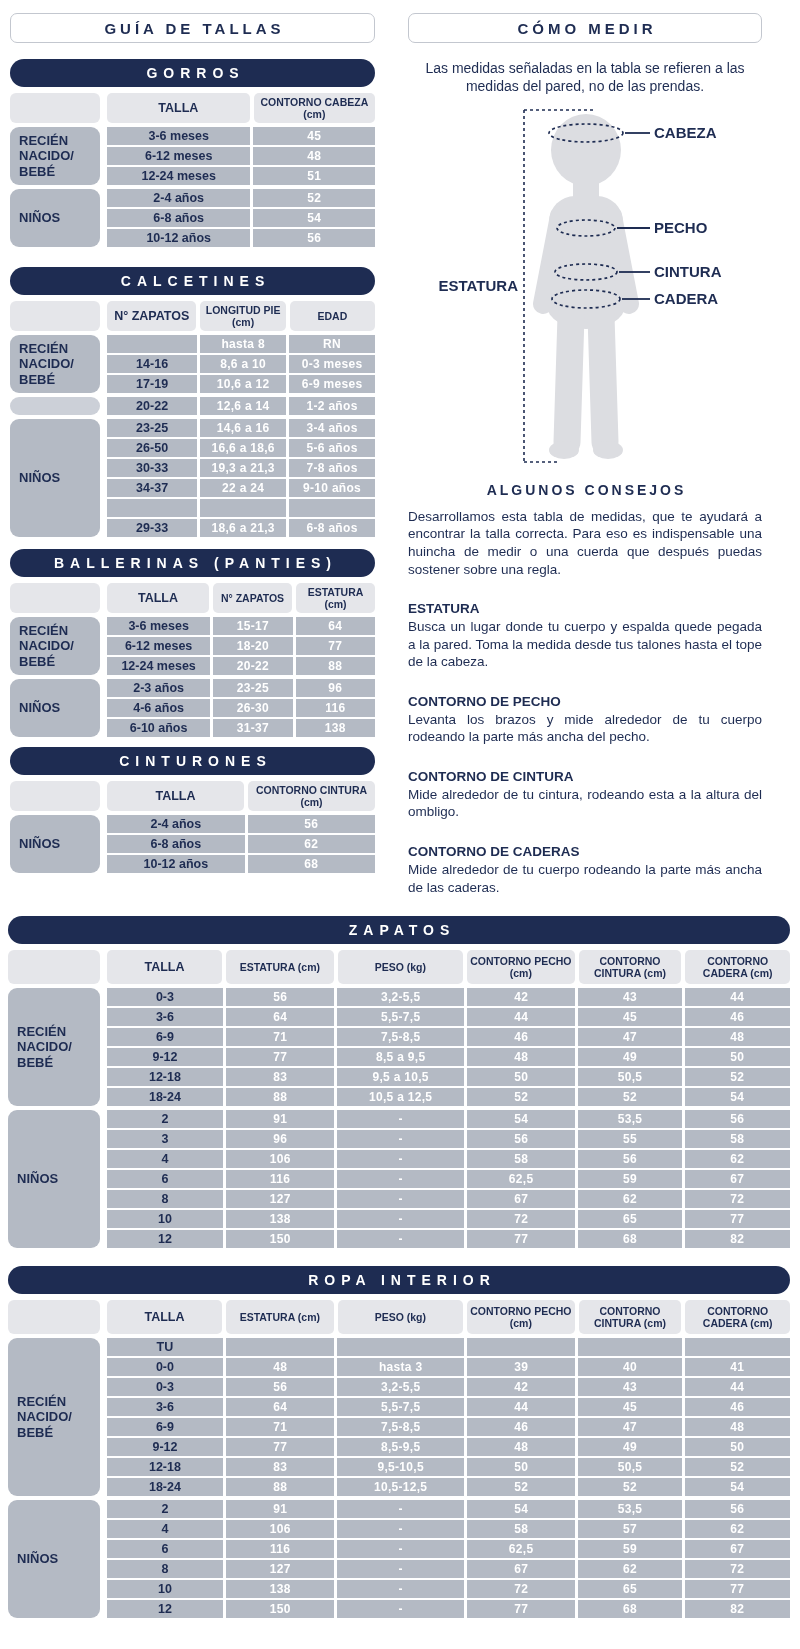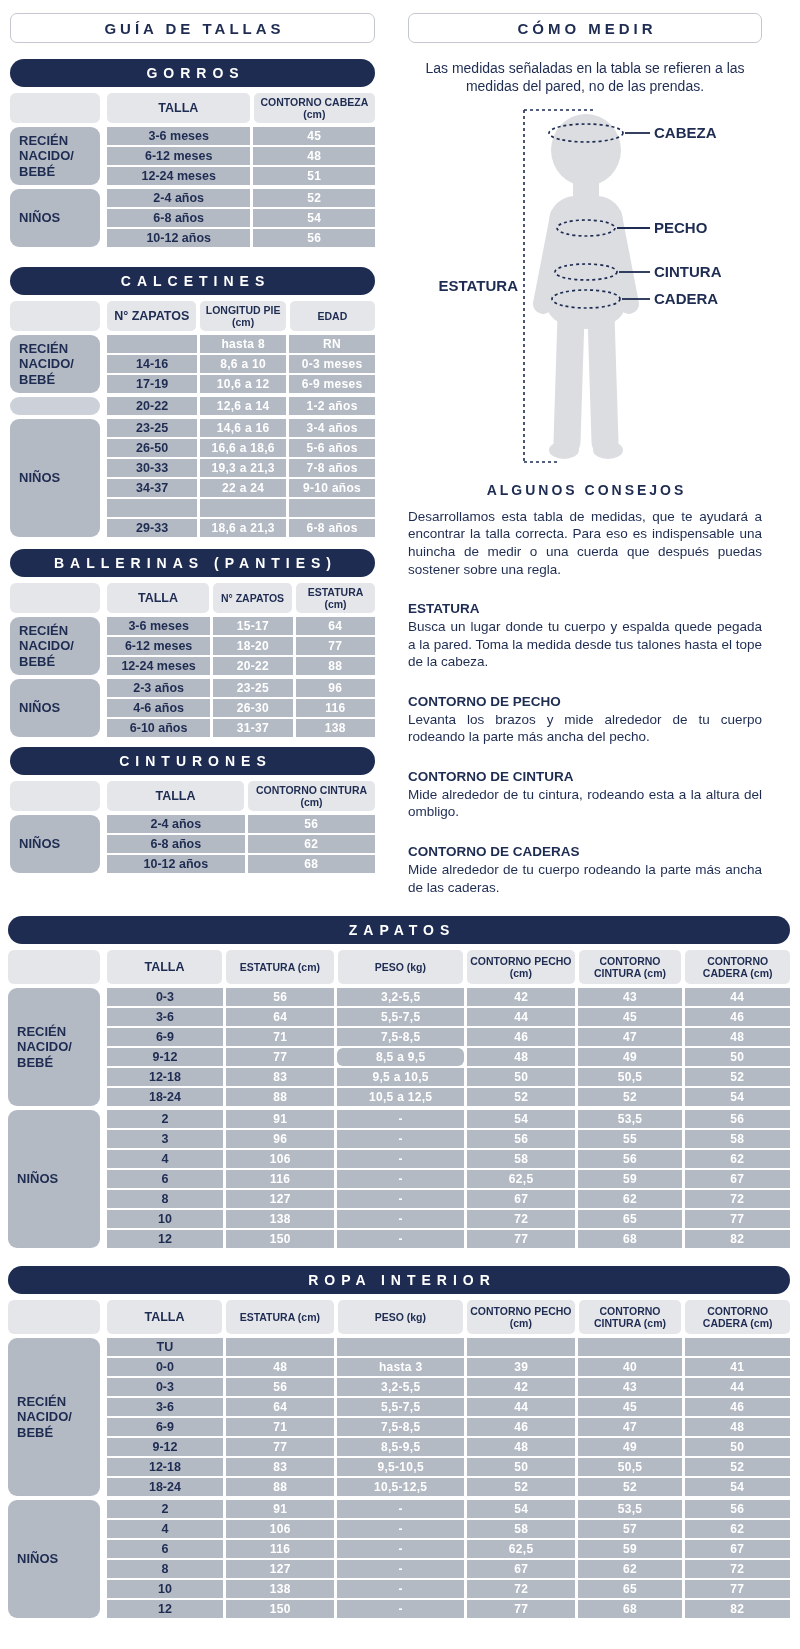--- a/index.html
+++ b/index.html
@@ -373,21 +373,21 @@
                 <div class="t-cell dark" style="flex: 1.1 1 0%;">6-9</div>
                 <div class="t-cell lite" style="flex: 1.03 1 0%;">71</div>
                 <div class="t-cell lite" style="flex: 1.2 1 0%;">7,5-8,5</div>
                 <div class="t-cell lite" style="flex: 1.03 1 0%;">46</div>
                 <div class="t-cell lite" style="flex: 0.98 1 0%;">47</div>
                 <div class="t-cell lite" style="flex: 1 1 0%;">48</div>
               </div>
               <div class="t-row">
                 <div class="t-cell dark" style="flex: 1.1 1 0%;">9-12</div>
                 <div class="t-cell lite" style="flex: 1.03 1 0%;">77</div>
-                <div class="t-cell lite" style="flex: 1.2 1 0%; border-radius: 6px;">8,5 a 9,5</div>
+                <div class="t-cell lite" style="flex: 1.2 1 0%;">8,5 a 9,5</div>
                 <div class="t-cell lite" style="flex: 1.03 1 0%;">48</div>
                 <div class="t-cell lite" style="flex: 0.98 1 0%;">49</div>
                 <div class="t-cell lite" style="flex: 1 1 0%;">50</div>
               </div>
               <div class="t-row">
                 <div class="t-cell dark" style="flex: 1.1 1 0%;">12-18</div>
                 <div class="t-cell lite" style="flex: 1.03 1 0%;">83</div>
                 <div class="t-cell lite" style="flex: 1.2 1 0%;">9,5 a 10,5</div>
                 <div class="t-cell lite" style="flex: 1.03 1 0%;">50</div>
                 <div class="t-cell lite" style="flex: 0.98 1 0%;">50,5</div>

